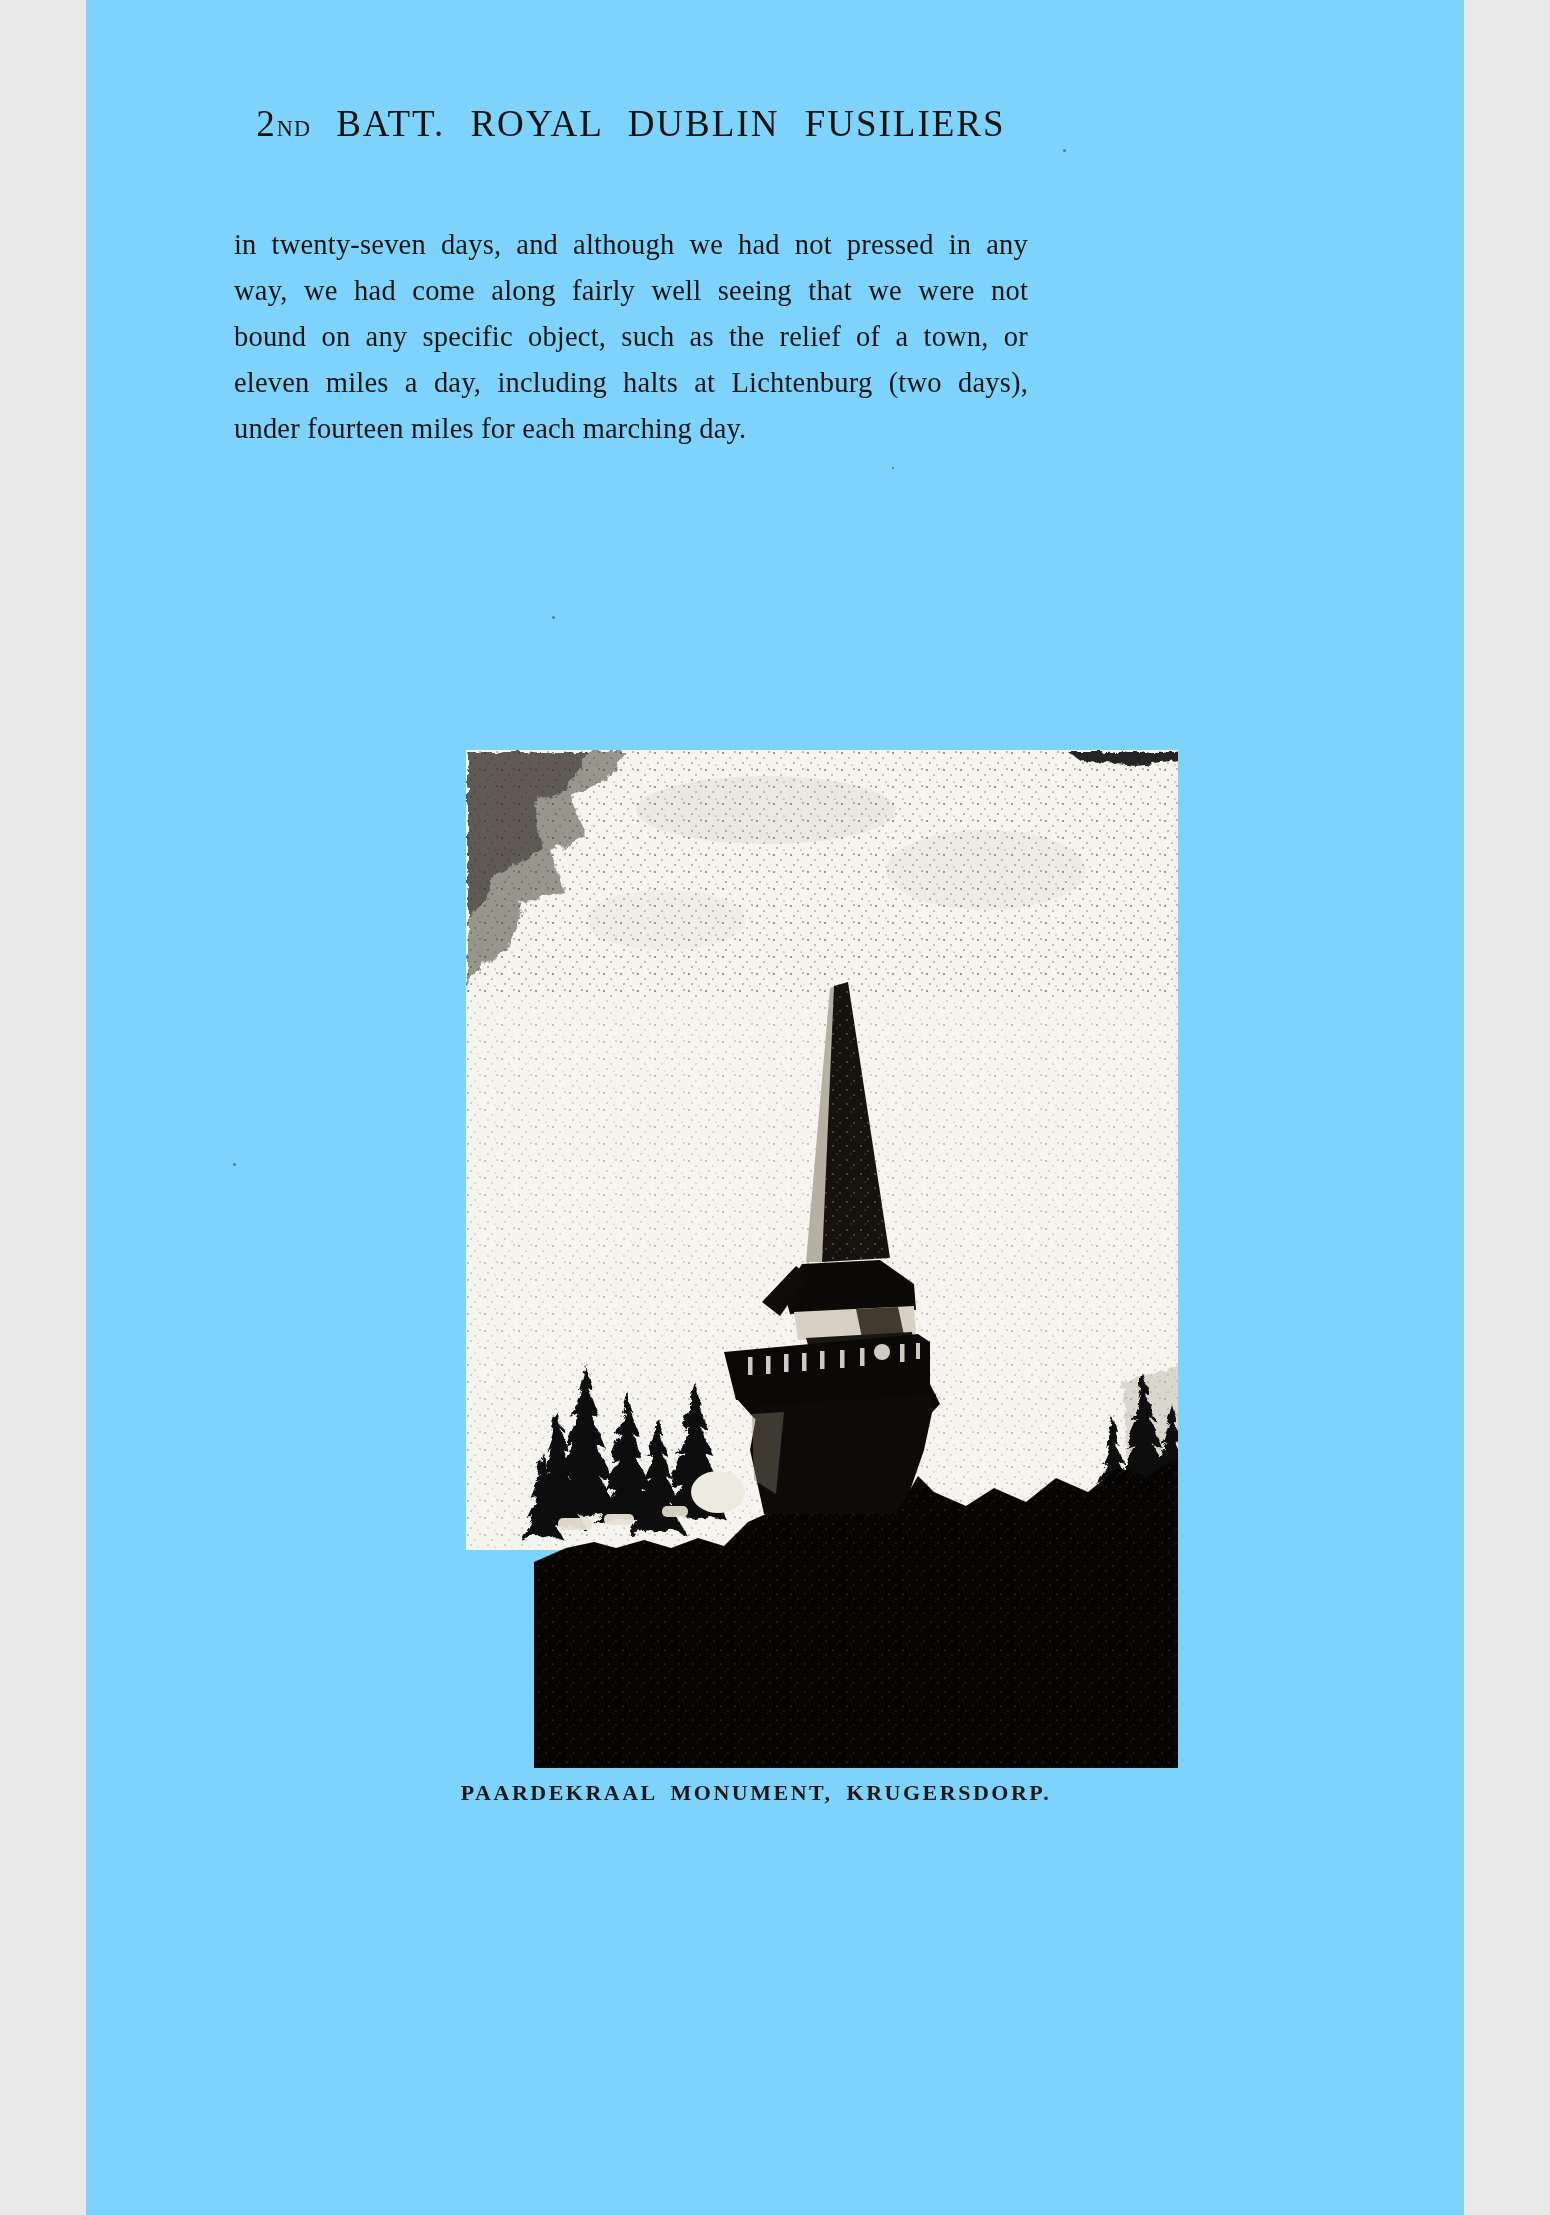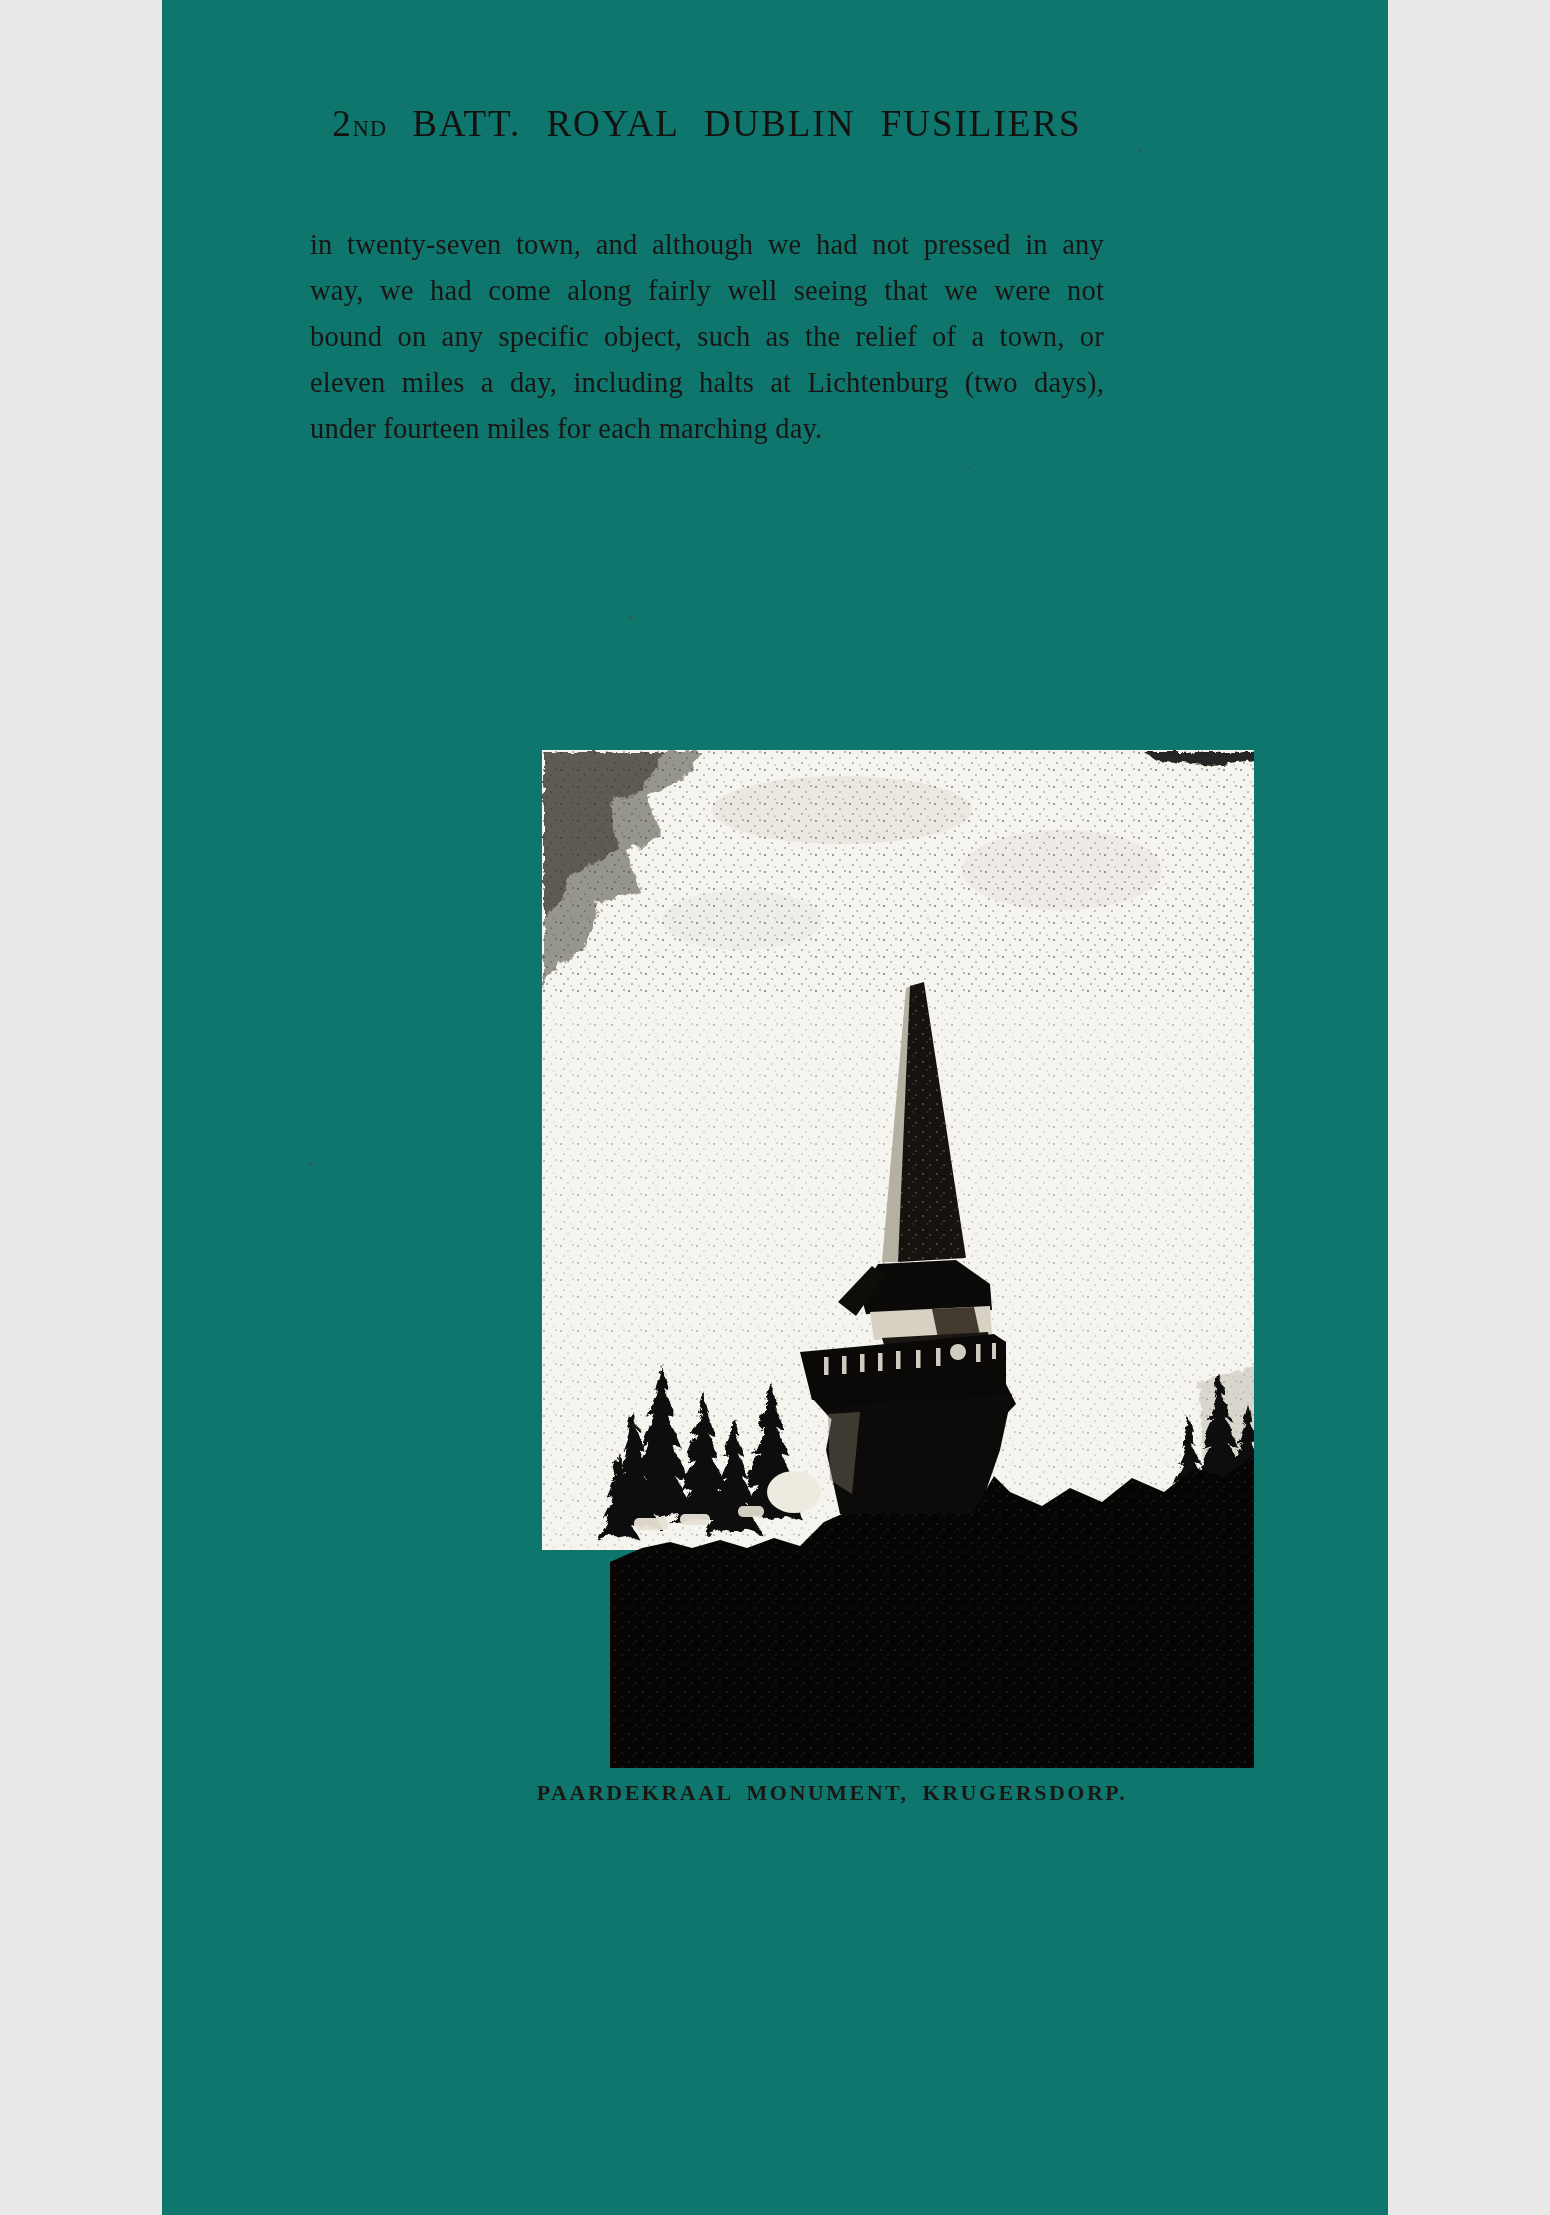--- a/index.html
+++ b/index.html
@@ -1,20 +1,20 @@
 <!DOCTYPE html>
 <html><head>
 <meta charset="utf-8">
 <style>
   html,body{margin:0;padding:0;background:#e8e8e8;}
   .page{
     position:relative;
-    width:1226px;height:2215px;
+    width:1378px;height:2215px;
     margin:0 auto;
-    background:#0f766e;
+    background:#7dd3fc;
     font-family:"Liberation Serif", serif;
     color:#1c1a18;
     overflow:hidden;
   }
   .page-header{
     position:absolute;left:148px;top:102px;width:794px;
     text-align:center;
     font-size:37px;
     letter-spacing:2px;
     word-spacing:14px;
@@ -72,21 +72,21 @@
 </head>
 <body>
 
 <div class="page">
 
   <div class="page-header"><span>2</span><span class="ordinal">ND</span>
     <span>BATT. ROYAL DUBLIN FUSILIERS</span>
   </div>
 
   <div class="body-paragraph">
-    <div class="line">in twenty-seven town, and although we had not pressed in any</div>
+    <div class="line">in twenty-seven days, and although we had not pressed in any</div>
     <div class="line">way, we had come along fairly well seeing that we were not</div>
     <div class="line">bound on any specific object, such as the relief of a town, or</div>
     <div class="line">eleven miles a day, including halts at Lichtenburg (two days),</div>
     <div class="line line--last">under fourteen miles for each marching day.</div>
   </div>
 
   <div class="figure">
     <svg viewBox="0 0 712 1018" xmlns="http://www.w3.org/2000/svg">
       <defs>
         <pattern id="pdots" width="17" height="17" patternUnits="userSpaceOnUse">

